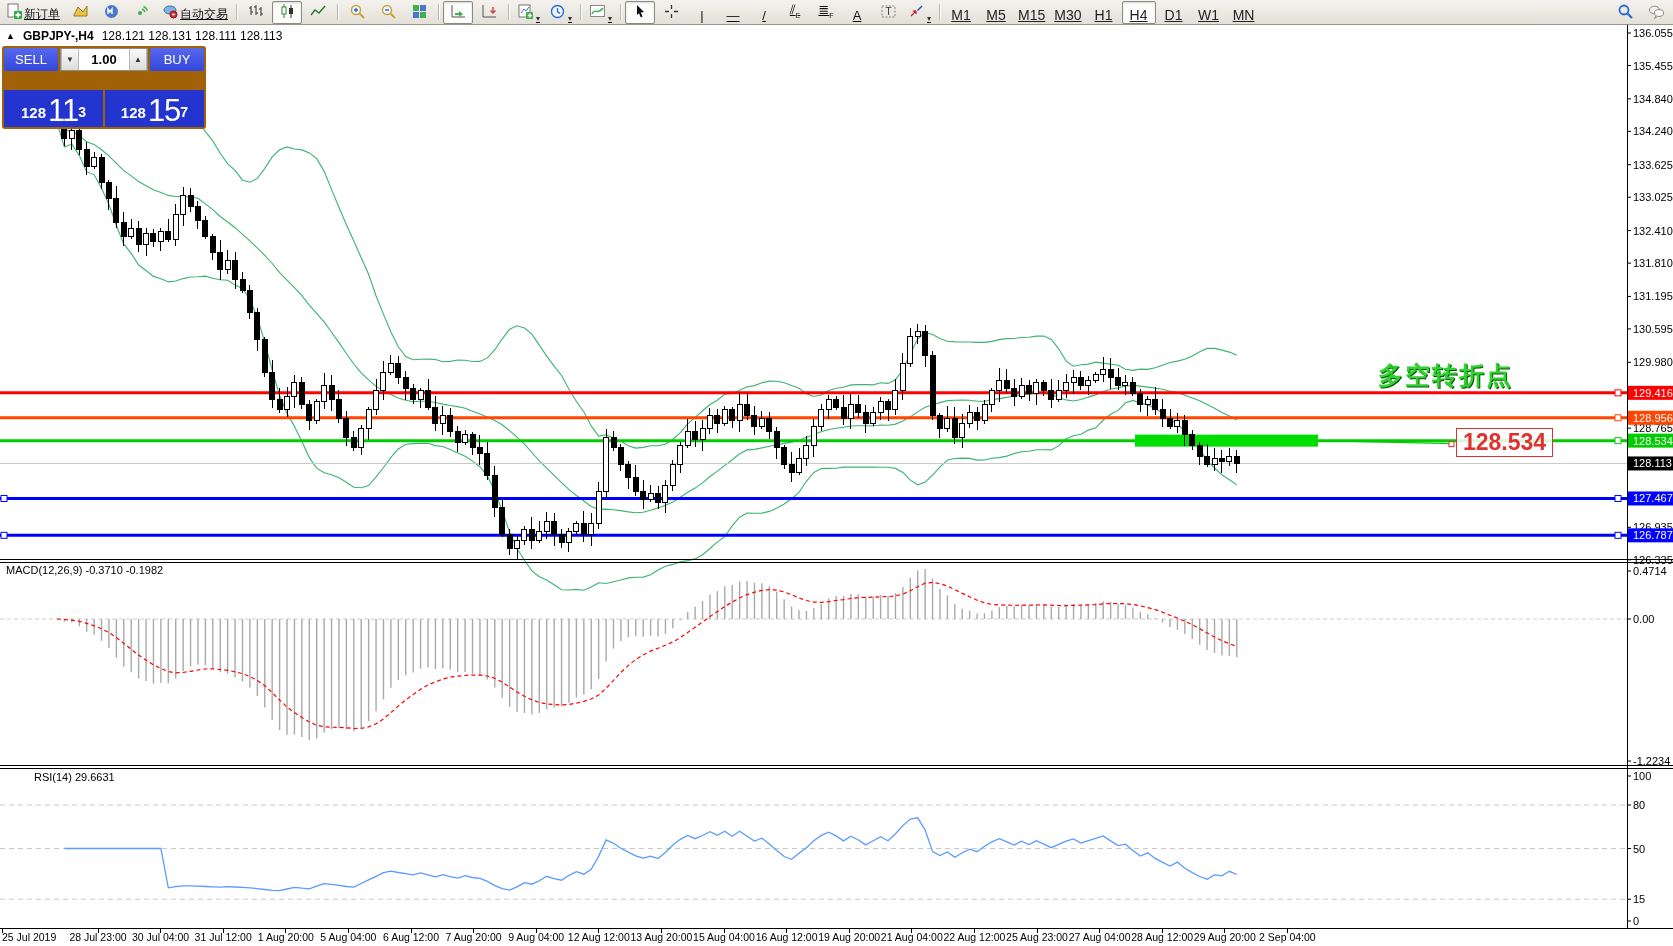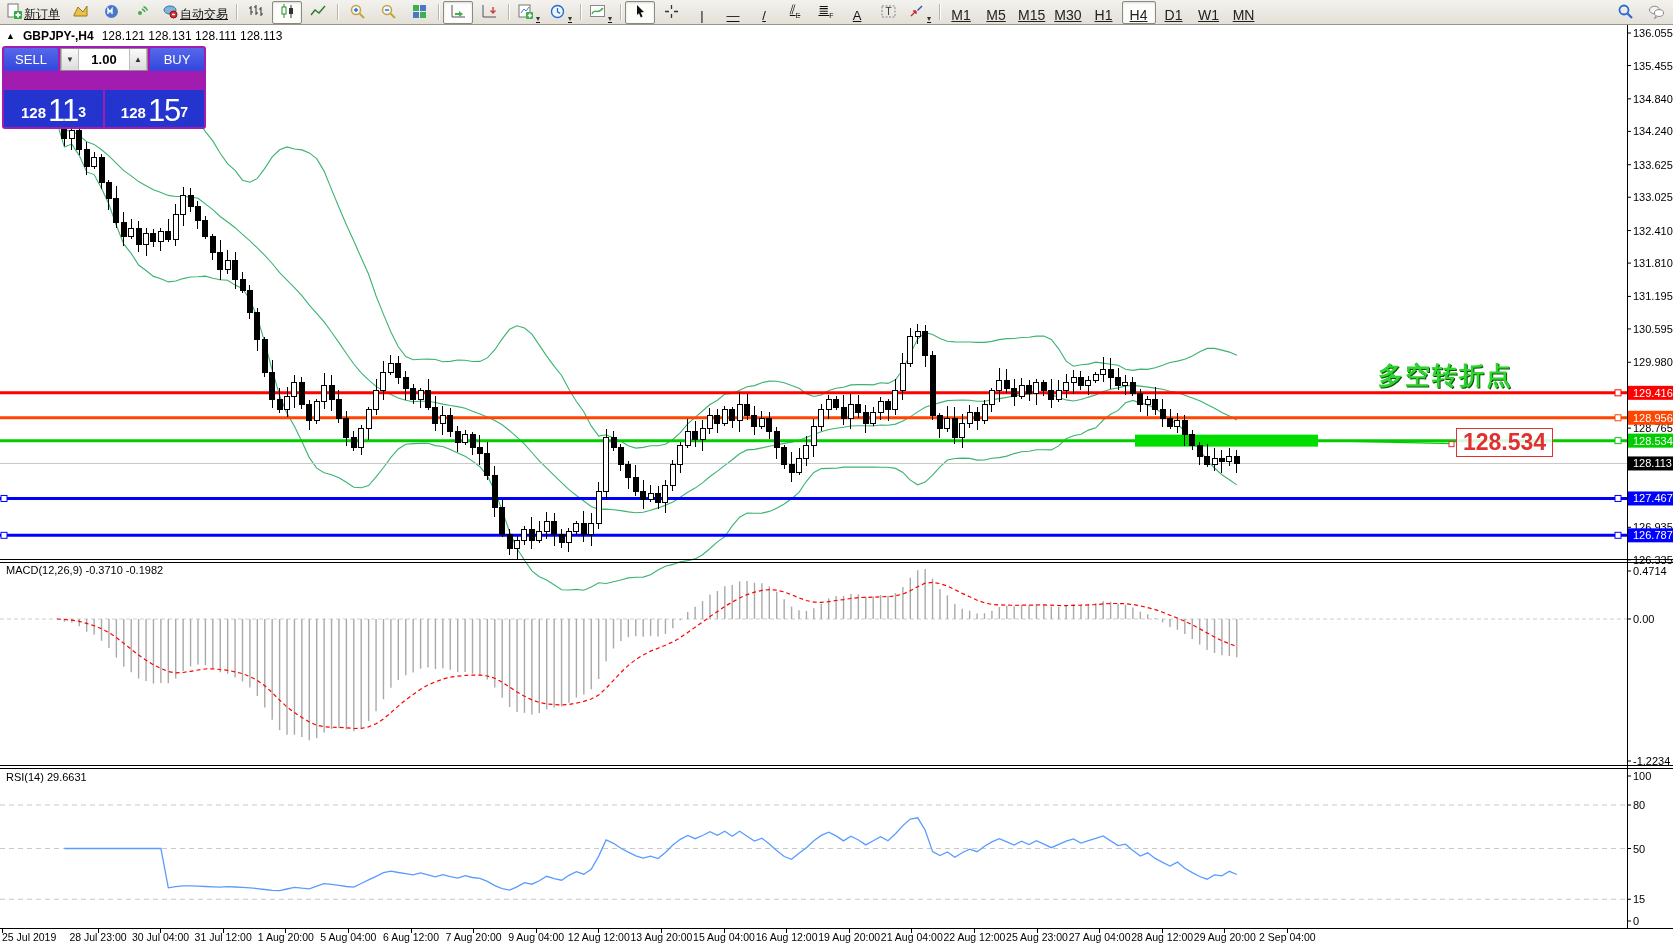--- a/index.html
+++ b/index.html
@@ -18,21 +18,21 @@
   .tb-tf{font-size:14px;min-width:26px;font-family:"Liberation Sans",sans-serif;color:#222;}
   .dd{font-size:8px;color:#333;margin-left:1px;}
   
   #chartwin{position:absolute;left:0;top:25px;width:1673px;height:921px;background:#fff;}
   #chart-svg{position:absolute;left:0;top:0;}
   
   #symbolbar{position:absolute;left:6px;top:4px;font-size:12px;color:#000;display:flex;gap:8px;align-items:center;}
   #symbolbar .sym{font-weight:bold;}
   #symbolbar .tri{font-size:9px;}
   
-  #trade{position:absolute;left:2px;top:21px;width:204px;background:#a21caf;border-radius:3px;
+  #trade{position:absolute;left:2px;top:21px;width:204px;background:#a16207;border-radius:3px;
          padding:2px;box-sizing:border-box;color:#fff;}
   #trade .row1{display:flex;height:23px;gap:2px;}
   .tr-btn{flex:0 0 54px;background:linear-gradient(#5668ea,#3346dd);border-radius:2px;display:flex;
           align-items:center;justify-content:center;font-size:13px;color:#fff;cursor:default;}
   .spin{flex:1;display:flex;background:#fff;border:1px solid #8a8a8a;border-radius:1px;overflow:hidden;}
   .spin .arrowbtn{width:16px;background:linear-gradient(#fafafa,#dcdcdc);border-left:1px solid #bbb;border-right:1px solid #bbb;
         color:#333;font-size:8px;display:flex;align-items:center;justify-content:center;}
   .spin input{flex:1;border:0;outline:0;text-align:center;font-size:13px;font-weight:bold;color:#000;width:40px;
         font-family:"Liberation Sans",sans-serif;}
   #trade .row2{display:flex;margin-top:19px;gap:2px;height:37px;}
@@ -905,14 +905,14 @@
           <span class="big">15</span>
           <span class="sup">7</span>
       </div>
     </div>
   </div>
 
   <div id="pivot-note" style="left:1378px;top:318px;margin-top:16px;">多空转折点</div>
   <div id="price-callout" style="left:1456px;top:403px;">128.534</div>
 
   <div class="pane-label" style="top:539px;">MACD(12,26,9) -0.3710 -0.1982</div>
-  <div class="pane-label" style="top:746px;">RSI(14) 29.6631</div>
+  <div class="pane-label" style="top:746px;margin-left:28px;">RSI(14) 29.6631</div>
 </div>
 
 </body></html>

